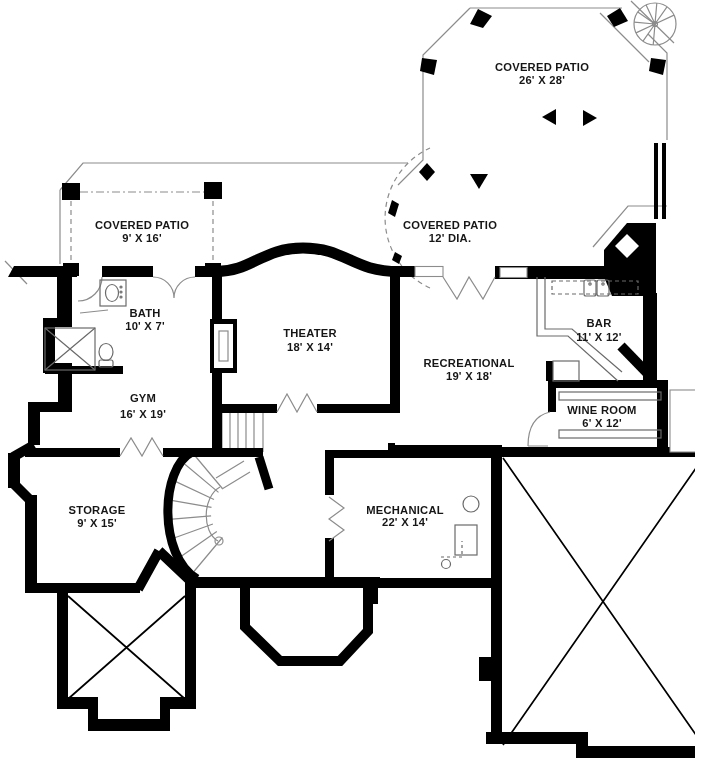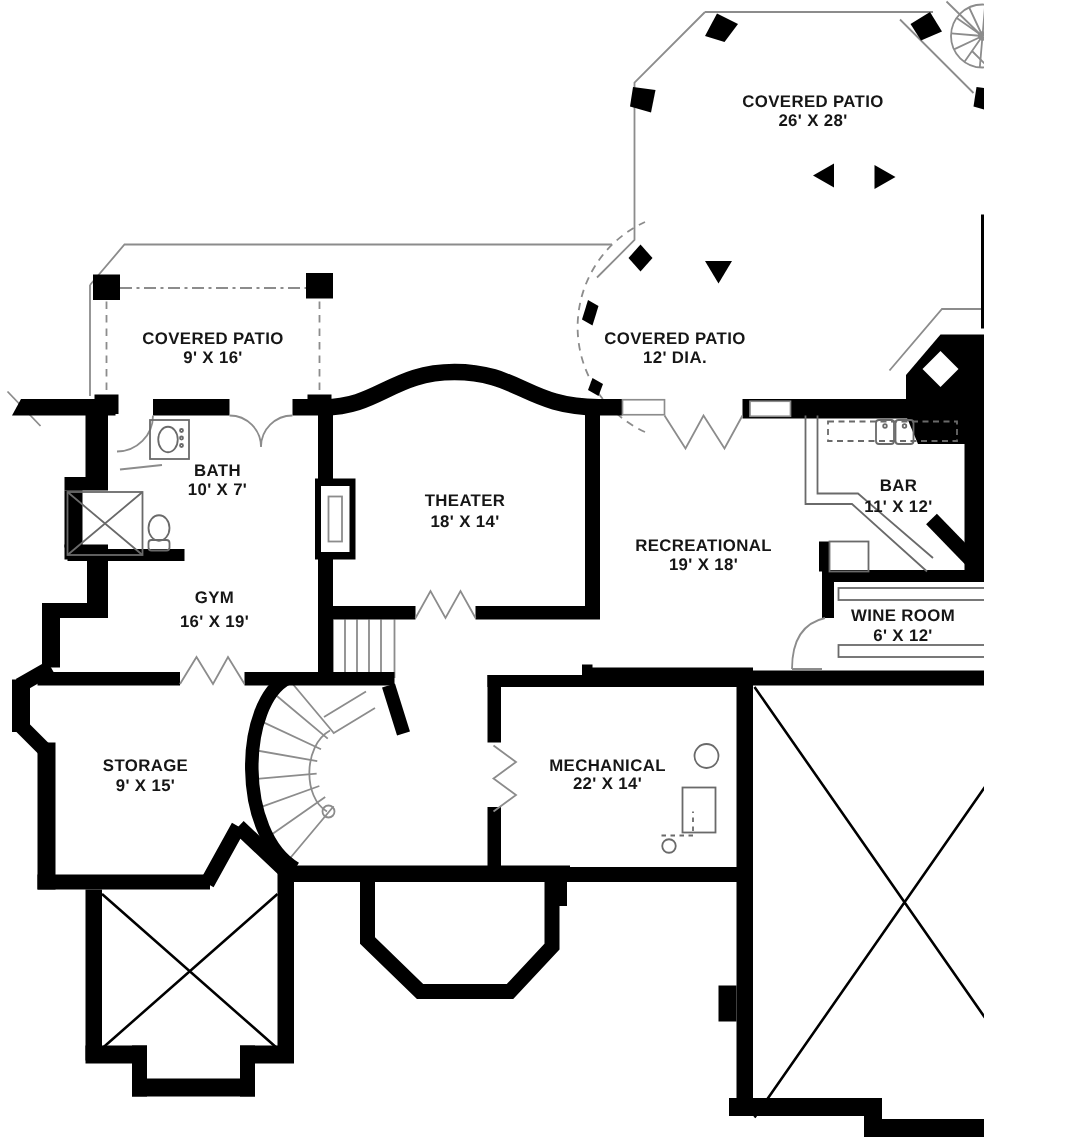--- a/index.html
+++ b/index.html
@@ -1,17 +1,17 @@
 <!DOCTYPE html>
 <html style="--wall: #000000; --thin: #8c8c8c; --label: #161616; --bg: #ffffff;"><head>
 <meta charset="utf-8">
 <style>
   :root{ --wall:#000; --thin:#8c8c8c; --label:#161616; --bg:#fff; }
   html,body{margin:0;padding:0;background:var(--bg);}
-  .page{position:relative;width:656px;height:763px;background:var(--bg);overflow:hidden;}
+  .page{position:relative;width:656px;height:763px;background:var(--bg);overflow:hidden;padding-left:39px;}
   svg{position:absolute;left:0;top:0;}
   .w{fill:var(--wall);stroke:none;}
   .wl{stroke:var(--wall);fill:none;}
   .tn{stroke:var(--thin);stroke-width:1.2;fill:none;}
   .tnf{fill:#fff;stroke:var(--thin);stroke-width:1.1;}
   .fx{stroke:#6a6a6a;stroke-width:1.2;fill:none;}
   .dash{stroke:var(--thin);stroke-width:1.2;fill:none;stroke-dasharray:5 4;}
   .dashdot{stroke:var(--thin);stroke-width:1.2;fill:none;stroke-dasharray:8 3 2 3;}
   .xl{stroke:var(--wall);stroke-width:1.7;fill:none;}
   text{font:bold 11.2px "Liberation Sans","DejaVu Sans",sans-serif;fill:var(--label);

